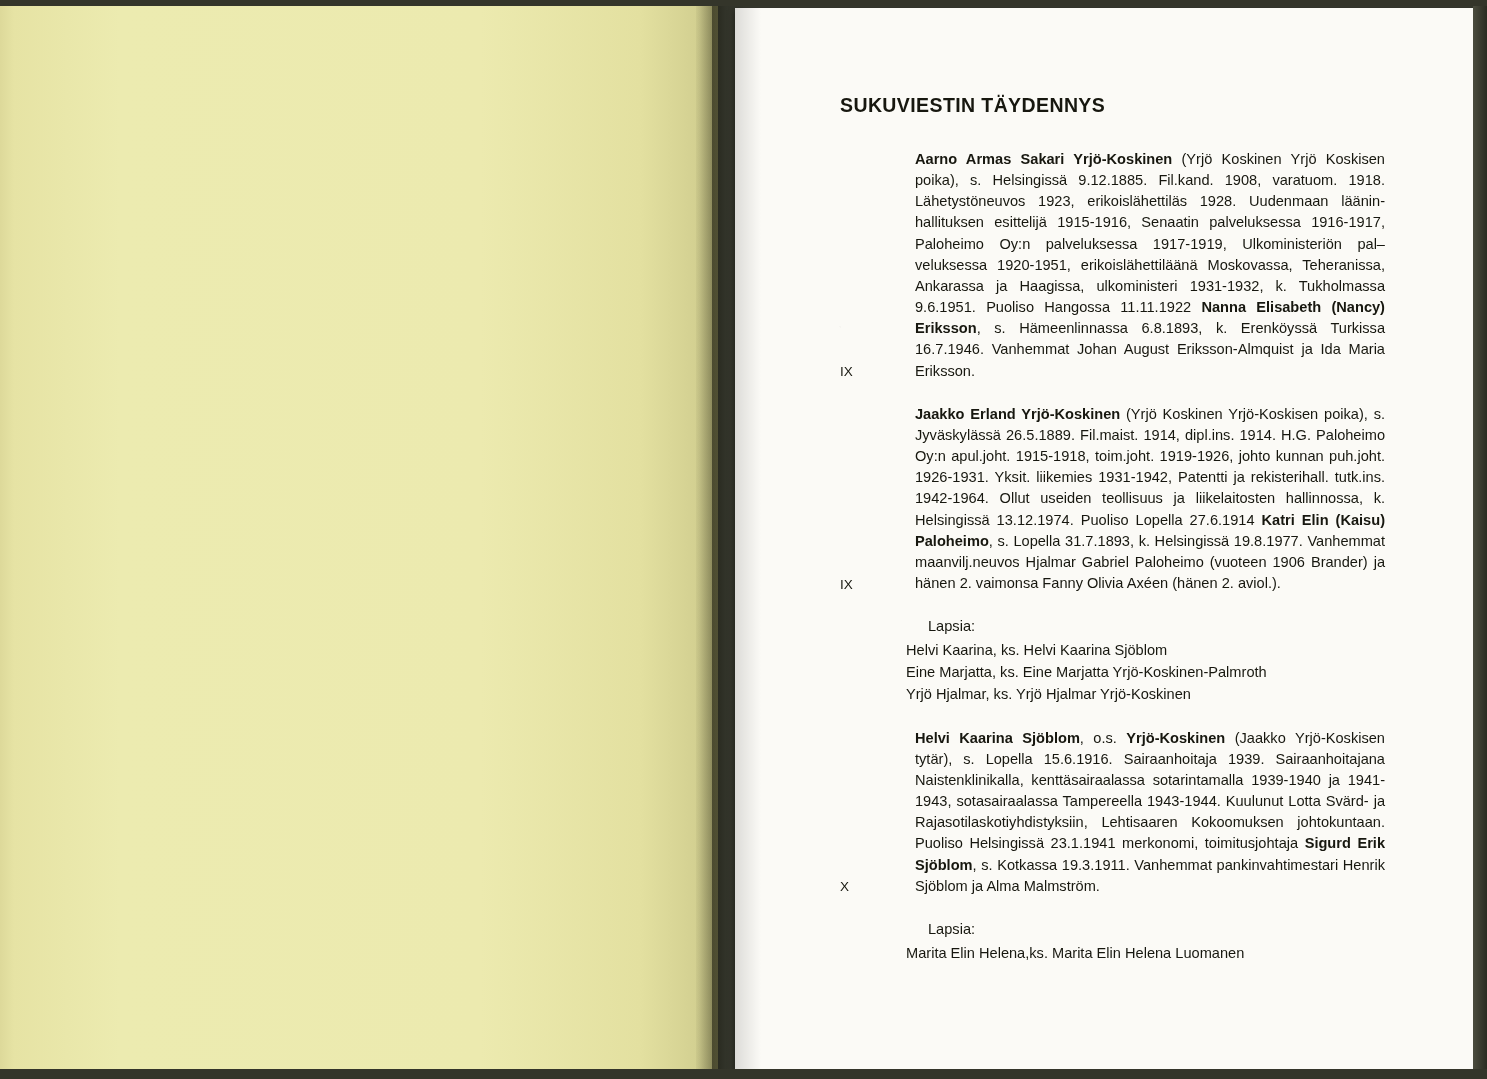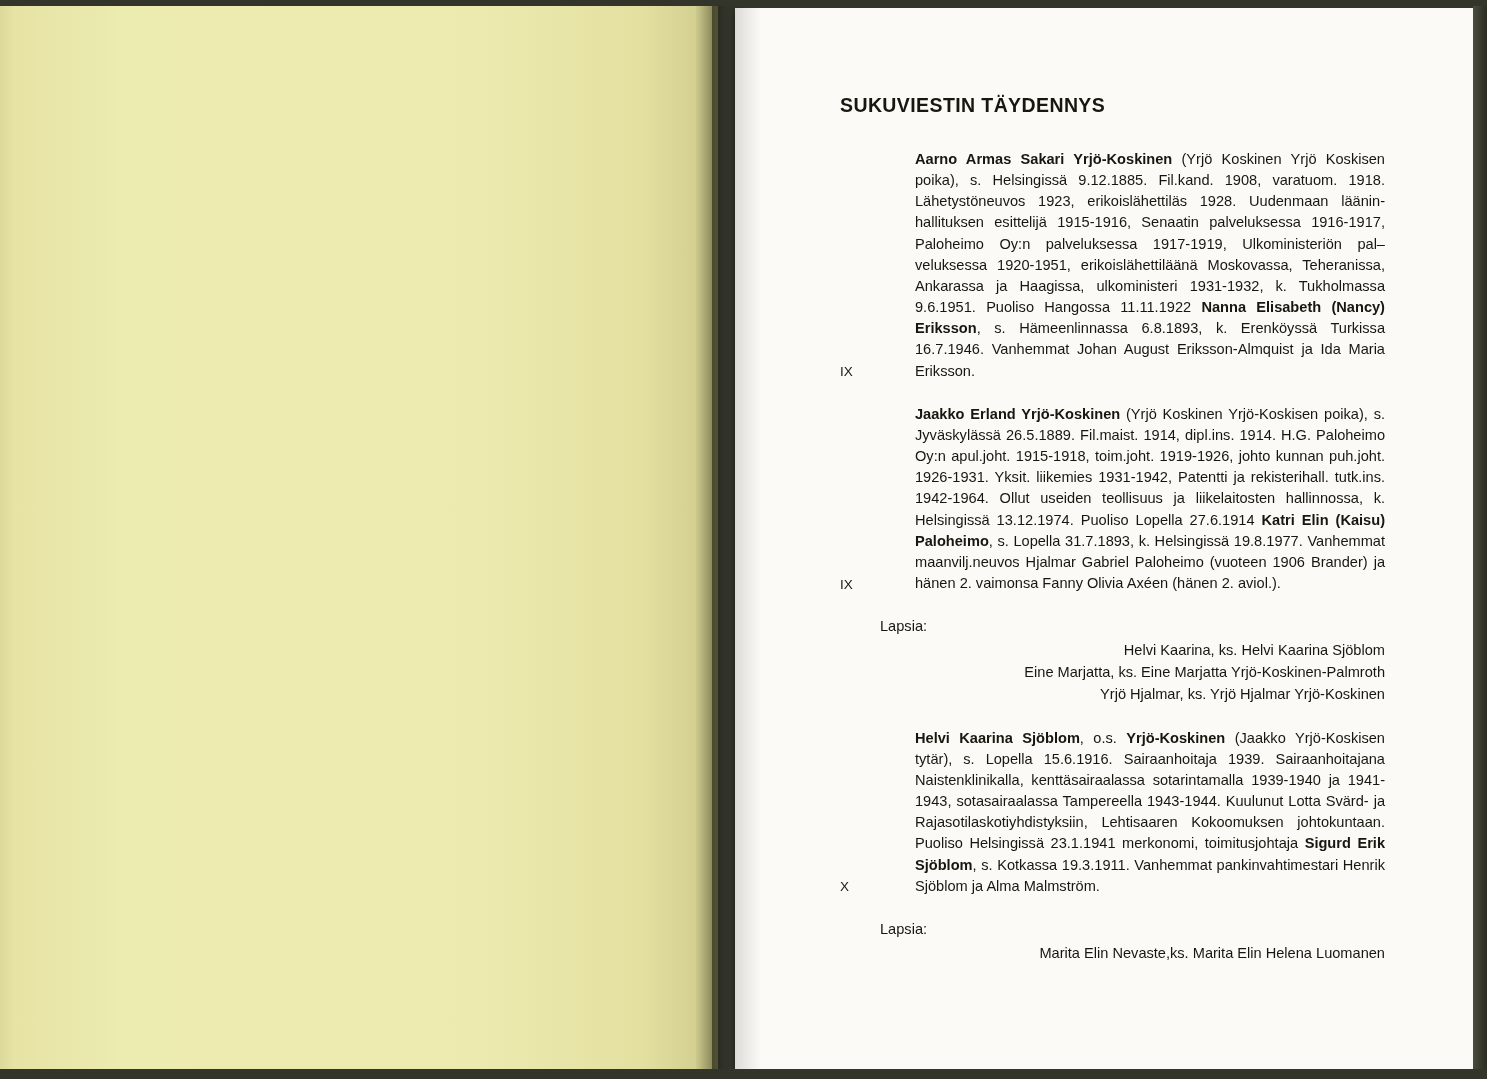--- a/index.html
+++ b/index.html
@@ -143,27 +143,27 @@
     hyphens: none;
     margin-left: 35px;
   }
   .para b { font-weight: bold; }
 
   .children {
     margin: 0 0 22px 40px;
     font-size: 14.6px;
     line-height: 1.5;
   }
-  .children-label { margin-bottom: 2px; }
+  .children-label { margin-bottom: 2px; margin-left: 48px; }
   .children ul {
     list-style: none;
     margin: 0;
     padding: 0 0 0 26px;
   }
-  .children li { white-space: nowrap; text-align: right; }
+  .children li { white-space: nowrap; }
 
   .page-number {
     position: absolute;
     right: 54px;
     bottom: 78px;
     font-size: 15px;
     color: #17170f;
   }
 </style>
 </head>
@@ -206,21 +206,21 @@
       </div>
 
       <div class="entry">
         <div class="gen">X</div>
         <div class="para"><b>Helvi Kaarina Sjöblom</b><span>, o.s. </span><b>Yrjö-Koskinen</b><span> (Jaakko Yrjö-Koskisen tytär)</span><span>, s. Lopella 15.6.1916. Sairaanhoitaja 1939. Sairaanhoitajana Naistenklinikalla, kenttäsairaalassa sotarintamalla 1939-1940 ja 1941-1943, sotasairaalassa Tampereella 1943-1944. Kuulunut Lotta Svärd- ja Rajasotilaskotiyhdistyksiin, Lehtisaaren Kokoomuksen johtokuntaan. Puoliso Helsingissä 23.1.1941 merkonomi, toimitusjohtaja </span><b>Sigurd Erik Sjöblom</b><span>, s. Kotkassa 19.3.1911. Vanhemmat pankinvahtimestari Henrik Sjöblom ja Alma Malmström.</span></div>
       </div>
 
       <div class="children">
         <div class="children-label">Lapsia:</div>
         <ul>
-          <li>Marita Elin Nevaste,ks. Marita Elin Helena Luomanen</li>
+          <li>Marita Elin Helena,ks. Marita Elin Helena Luomanen</li>
         </ul>
       </div>
 
     </div>
 
     <div class="page-number">1</div>
   </div>
 
   <div class="book-right-edge"></div>
   <div class="book-top-edge"></div>

